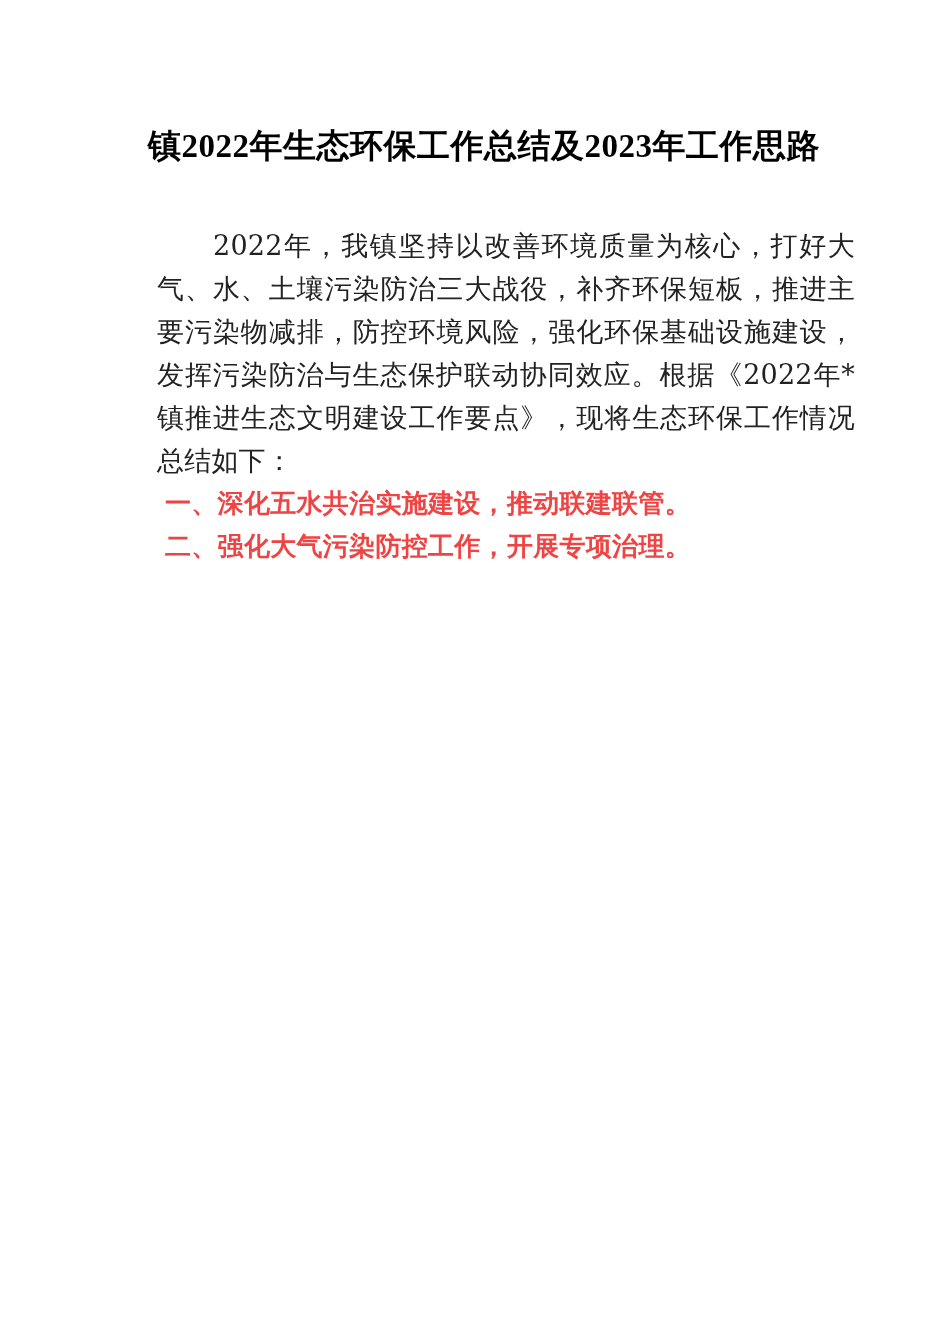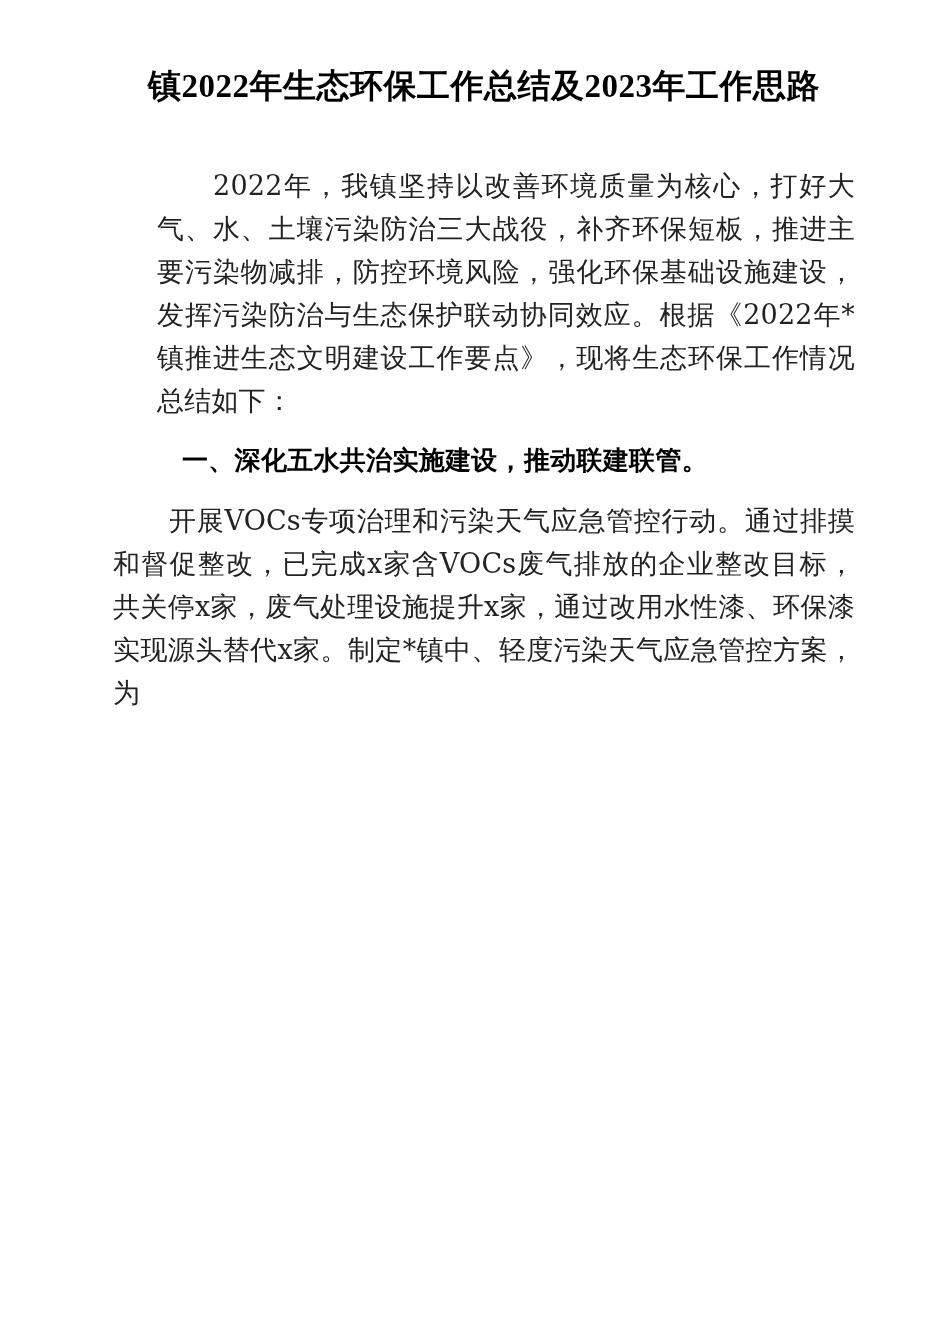--- a/index.html
+++ b/index.html
@@ -27,21 +27,21 @@
   .content {
     position: absolute;
     left: 113px;
     top: 0;
     width: 742px;
   }
 
   
   .doc-title {
     margin: 0;
-    padding-top: 60px;
+    padding-top: 120px;
     font-family: "Liberation Serif", "DejaVu Serif", serif;
     font-size: 33px;
     font-weight: bold;
     line-height: 52px;
     text-align: center;
     letter-spacing: 0.5px;
     color: #000000;
     word-break: break-all;
   }
 
@@ -59,41 +59,41 @@
     letter-spacing: 0.2px;
   }
 
   .para.first {
     margin-top: 52px;
     margin-left: 44px;
   }
 
   
   .section-heading {
-    margin: 17px;
+    margin: 0;
     font-family: "Liberation Sans", "DejaVu Sans", sans-serif;
     font-size: 26px;
     font-weight: bold;
     line-height: 43px;
     text-indent: 52px;
-    color: #000000;
+    color: #ef4444;
     word-break: break-all;
     letter-spacing: 0.3px;
   }
 </style>
 </head>
 <body>
 
 <div class="page">
   <div class="content">
 
     <h1 class="doc-title">镇2022年生态环保工作总结及2023年工作思路</h1>
 
     <p class="para first">2022年，我镇坚持以改善环境质量为核心，打好大气、水、土壤污染防治三大战役，补齐环保短板，推进主要污染物减排，防控环境风险，强化环保基础设施建设，发挥污染防治与生态保护联动协同效应。根据《2022年*镇推进生态文明建设工作要点》，现将生态环保工作情况总结如下：</p>
 
     <h2 class="section-heading">一、深化五水共治实施建设，推动联建联管。</h2>
 
 
+    <h2 class="section-heading">二、强化大气污染防控工作，开展专项治理。</h2>
 
-    <p class="para">开展VOCs专项治理和污染天气应急管控行动。通过排摸和督促整改，已完成x家含VOCs废气排放的企业整改目标，共关停x家，废气处理设施提升x家，通过改用水性漆、环保漆实现源头替代x家。制定*镇中、轻度污染天气应急管控方案，为</p>
 
   </div>
 </div>
 
 </body></html>

